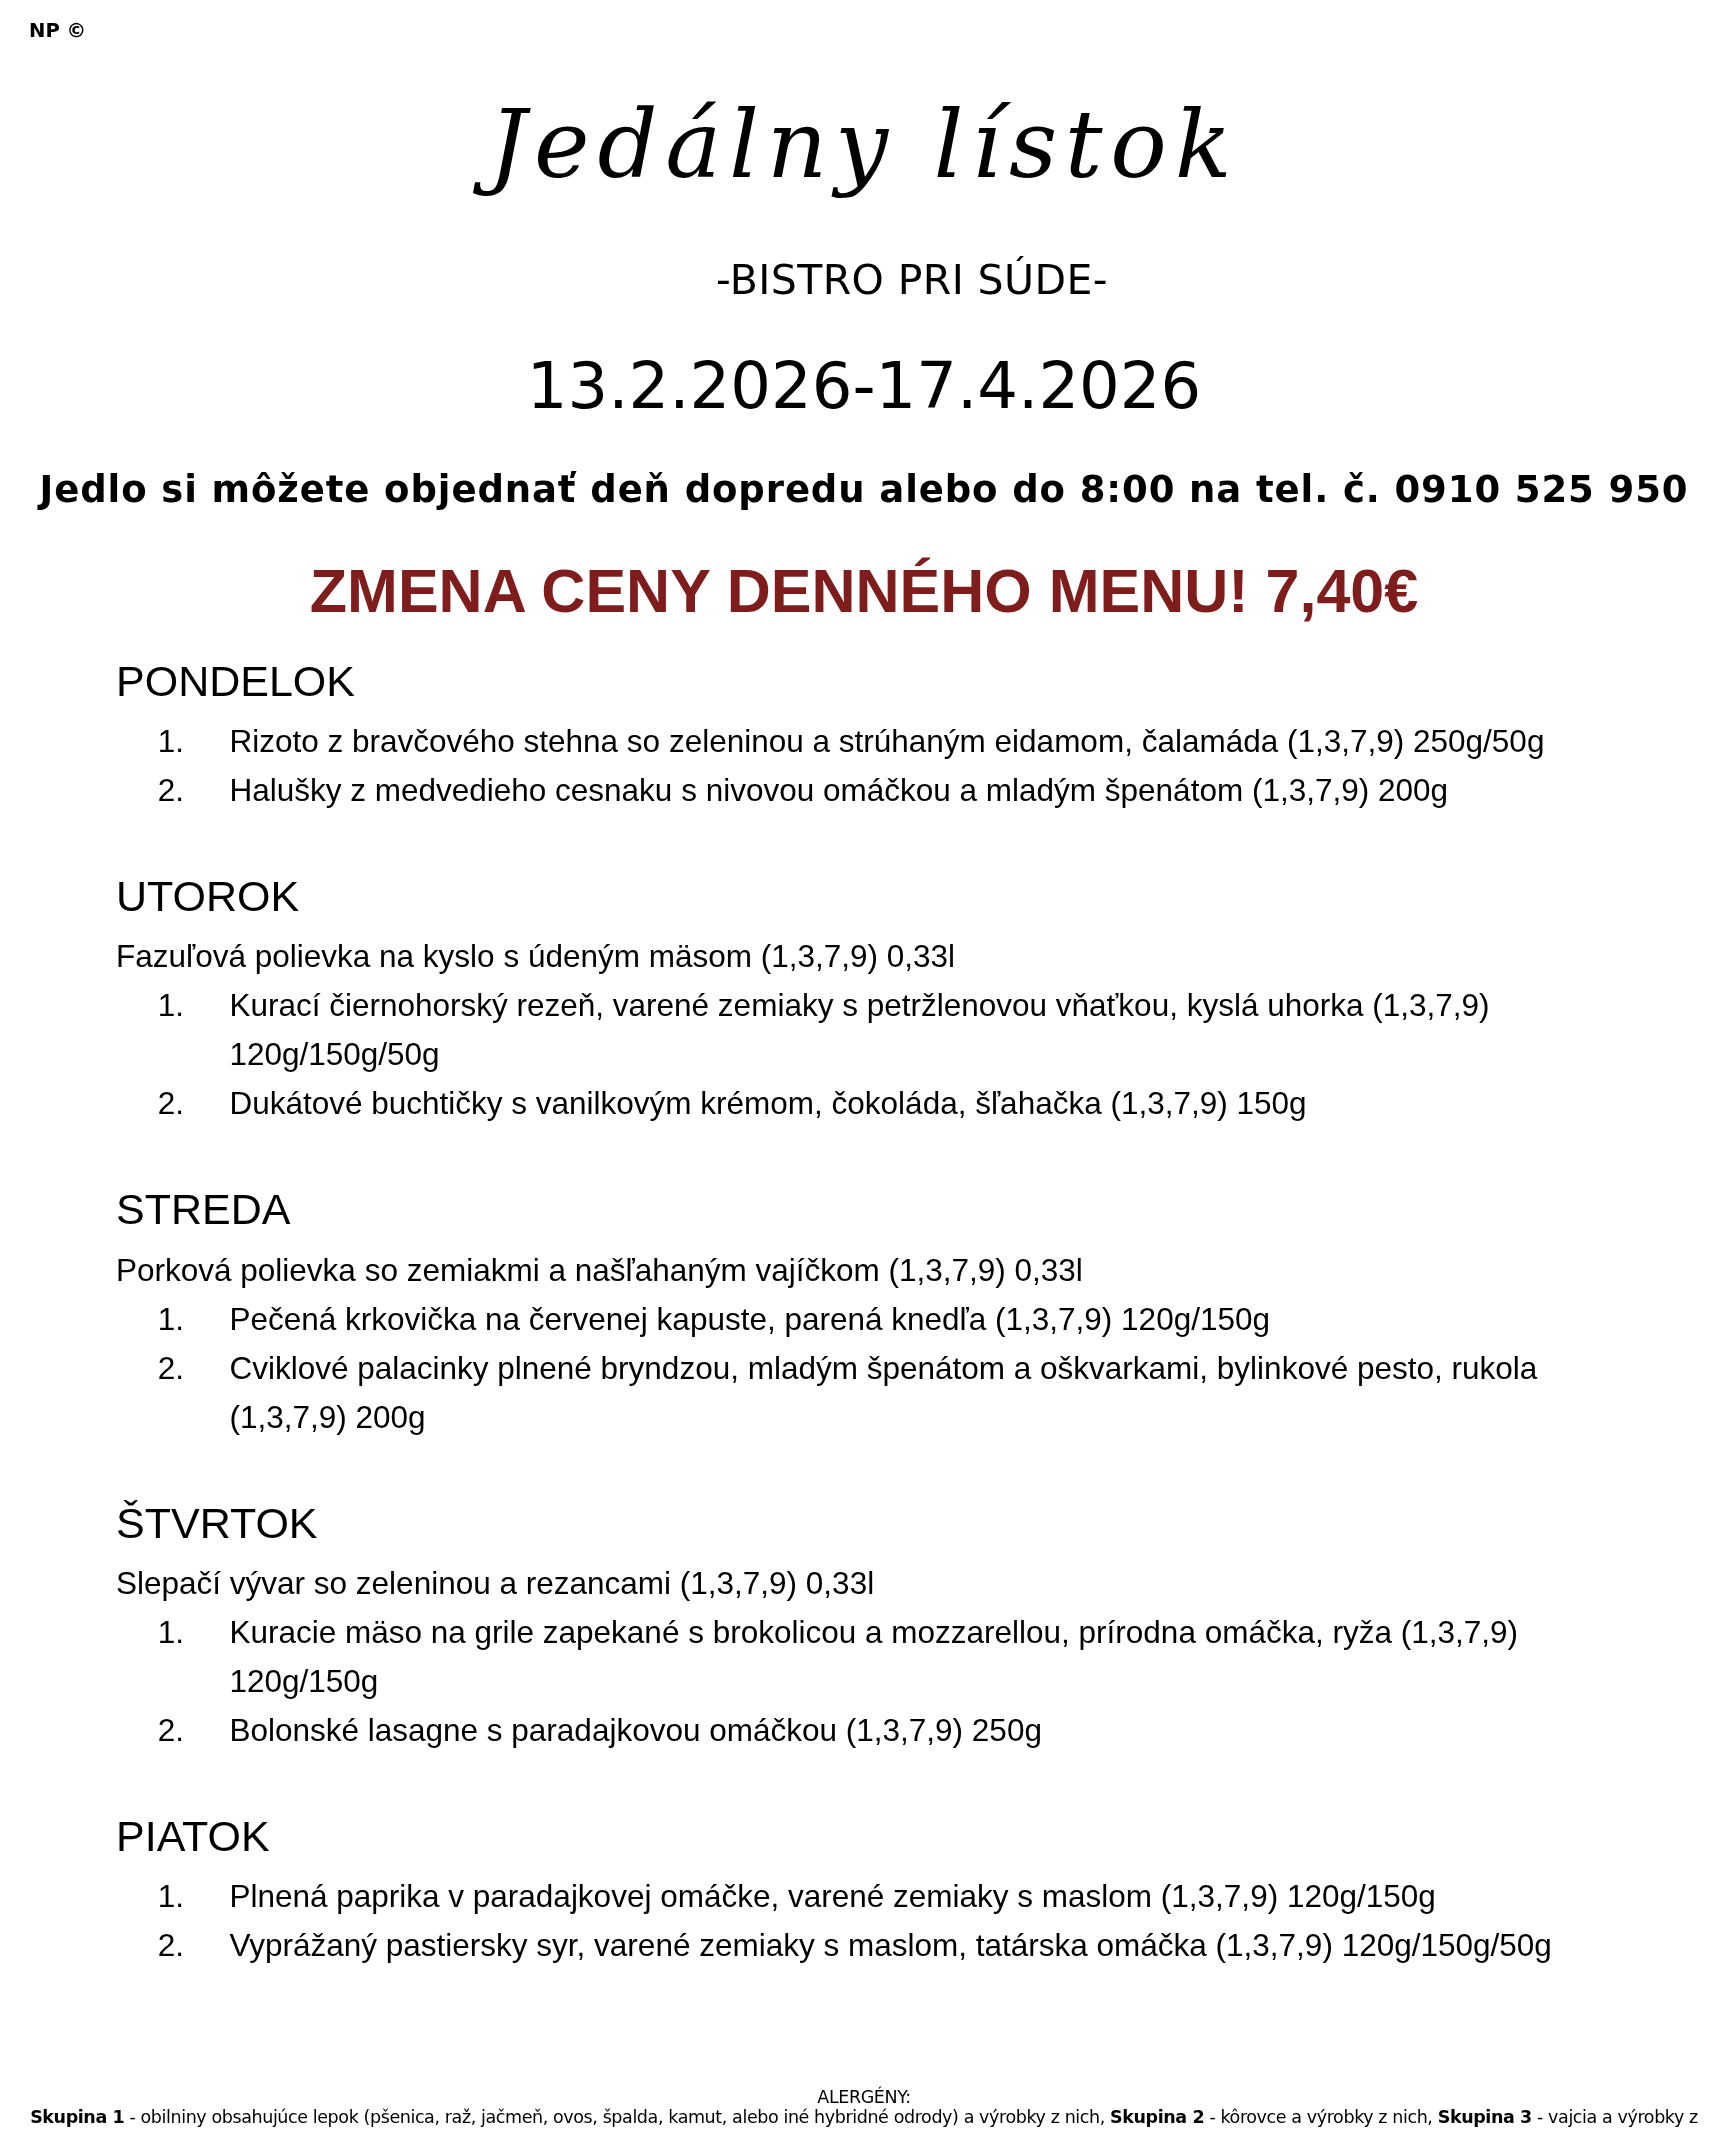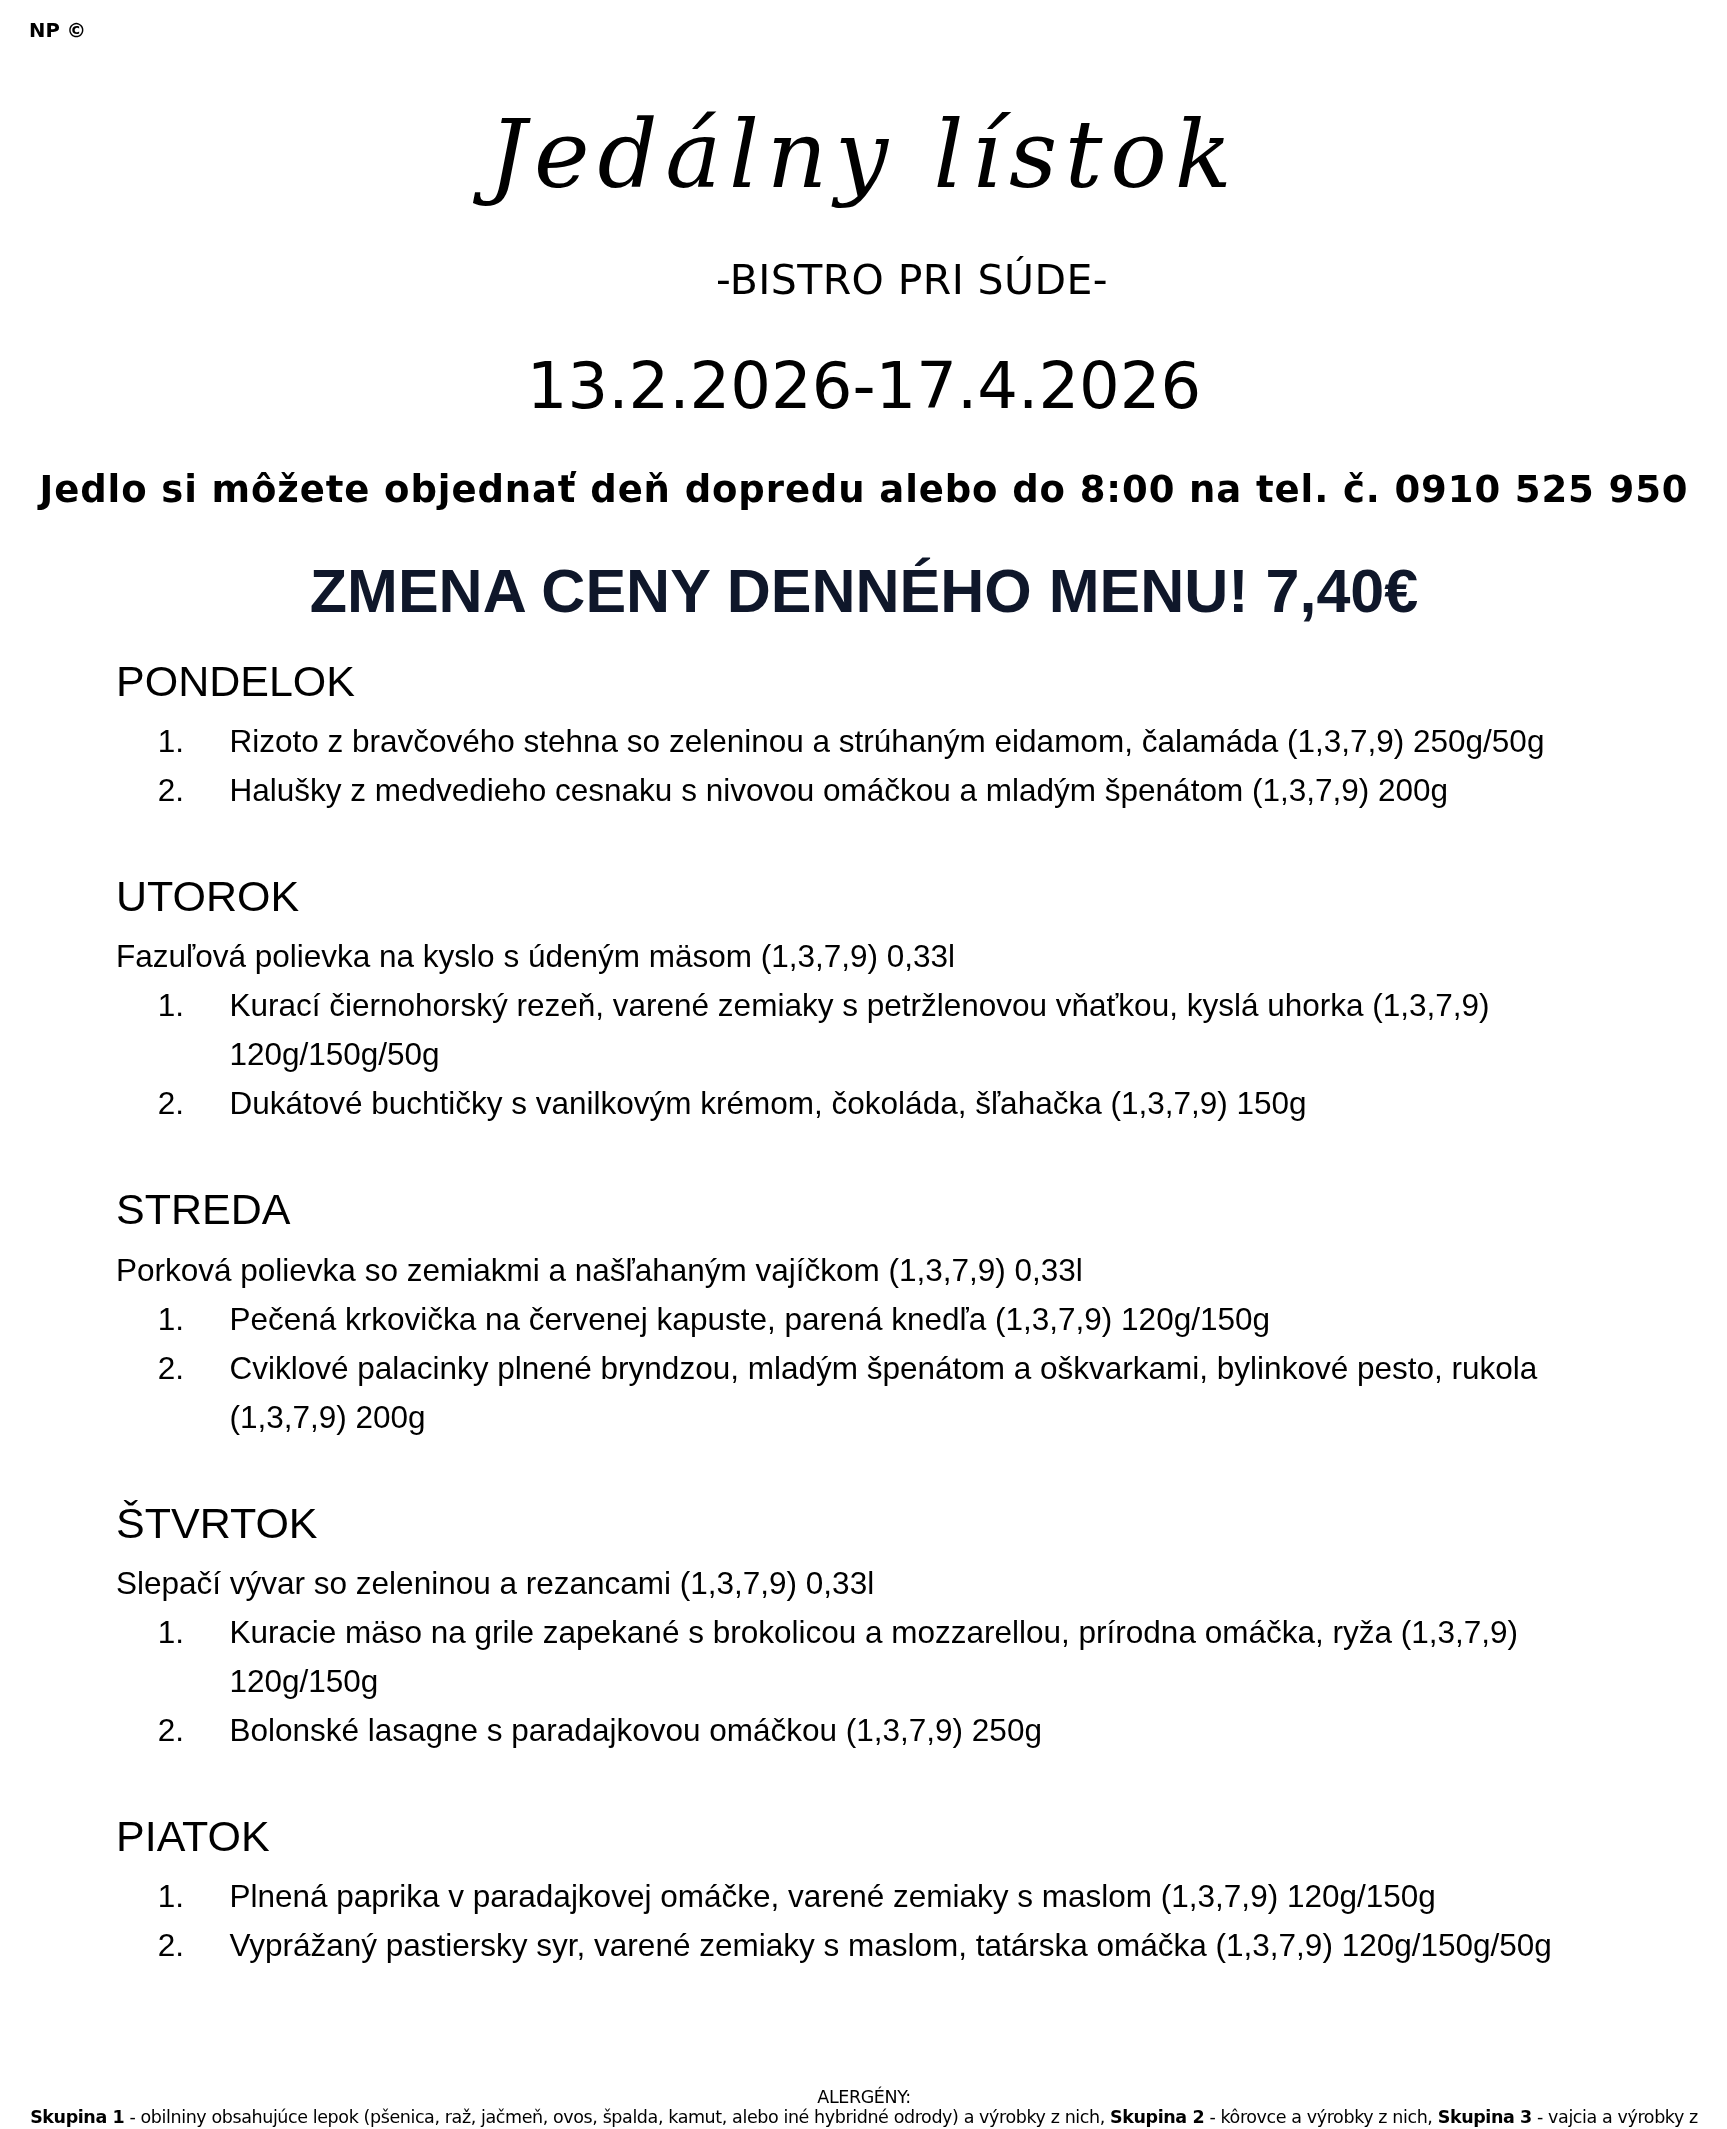--- a/index.html
+++ b/index.html
@@ -1,22 +1,22 @@
 <!DOCTYPE html>
 <html style="font-size:6.8px"><head>
 <meta charset="utf-8">
 <style>
   html, body { margin: 0; padding: 0; background: #ffffff; }
   body { width: 1728px; height: 2236px; position: relative; overflow: hidden; color: #000; font-family: "Liberation Sans", sans-serif; }
   .copyright { position: absolute; left: 29px; top: 19px; font-family: "DejaVu Sans", sans-serif; font-weight: bold; font-size: 19.6px; }
-  .title { position: absolute; left: 0; width: 100%; top: 108px; text-align: center; font-family: "DejaVu Serif", serif; font-style: italic; font-size: 94px; letter-spacing: 7.7px; font-weight: normal; line-height: 1; }
+  .title { position: absolute; left: 0; width: 100%; top: 98px; text-align: center; font-family: "DejaVu Serif", serif; font-style: italic; font-size: 94px; letter-spacing: 7.7px; font-weight: normal; line-height: 1; }
   .subtitle { position: absolute; left: 0; width: 100%; top: 256px; text-align: center; font-family: "DejaVu Sans", sans-serif; font-size: 41px; letter-spacing: 0.4px; padding-left: 48px; }
   .daterange { position: absolute; left: 0; width: 100%; top: 349px; text-align: center; font-family: "DejaVu Sans", sans-serif; font-size: 64px; }
   .order-note { position: absolute; left: 0; width: 100%; top: 468px; text-align: center; font-family: "DejaVu Sans", sans-serif; font-weight: bold; font-size: 37px; letter-spacing: 0.9px; }
-  .price-change { position: absolute; left: 0; width: 100%; top: 556px; text-align: center; font-family: "Liberation Sans", sans-serif; font-weight: bold; font-size: 61px; color: #0f172a; }
+  .price-change { position: absolute; left: 0; width: 100%; top: 556px; text-align: center; font-family: "Liberation Sans", sans-serif; font-weight: bold; font-size: 61px; color: #7f1d1d; }
   .days { position: absolute; left: 116px; top: 656px; width: 1533px; }
   .day { margin-bottom: 56px; }
   .day-name { font-family: "Liberation Sans", sans-serif; font-size: 43px; line-height: 51px; margin-bottom: 10.2px; }
   .soup { font-family: "Liberation Sans", sans-serif; font-size: 31.5px; line-height: 49px; }
   .dishes { list-style: none; margin: 0; padding: 0; }
   .dish { display: flex; font-family: "Liberation Sans", sans-serif; font-size: 31.5px; line-height: 49px; }
   .dish-num { width: 68px; text-align: right; padding-right: 9.4px; flex: none; }
   .dish-text { flex: 1; margin-left: 36px; }
   .allergens { position: absolute; left: 30px; width: 1668px; top: 2087px; text-align: center; font-family: "DejaVu Sans", sans-serif; font-size: 17.5px; line-height: 20.4px; letter-spacing: -0.4px; }
   .allergens b { font-weight: bold; }

